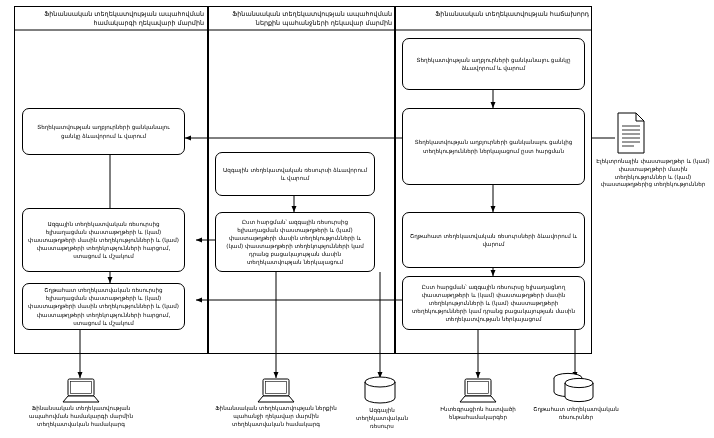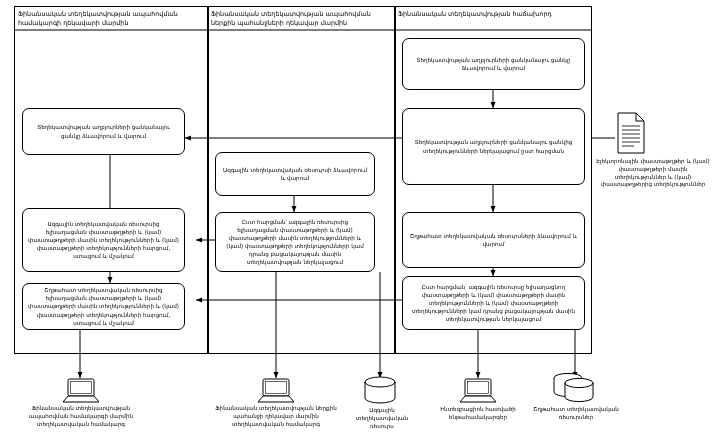--- a/index.html
+++ b/index.html
@@ -1,19 +1,19 @@
 <!DOCTYPE html>
 <html><head>
 <meta charset="utf-8">
 <style>
   html,body{margin:0;padding:0;background:#ffffff;}
   body{width:714px;height:438px;font-family:"DejaVu Sans",sans-serif;color:#000;}
   #root{position:relative;width:714px;height:438px;overflow:hidden;}
   .swim{position:absolute;border:1px solid #000;box-sizing:border-box;}
-  .swim-title{position:absolute;text-align:left;font-size:6.4px;line-height:1.35;color:#000;}
+  .swim-title{position:absolute;text-align:right;font-size:6.4px;line-height:1.35;color:#000;}
   .box{position:absolute;border:1px solid #000;border-radius:7px;box-sizing:border-box;
        display:flex;align-items:center;justify-content:center;text-align:center;
        font-size:5.6px;line-height:1.45;padding:3px 5px;background:#fff;}
   .lbl{position:absolute;text-align:center;font-size:5.6px;line-height:1.4;color:#000;}
   svg.wires{position:absolute;left:0;top:0;width:714px;height:438px;overflow:visible;}
 </style>
 </head>
 <body>
 
 <div id="root">

